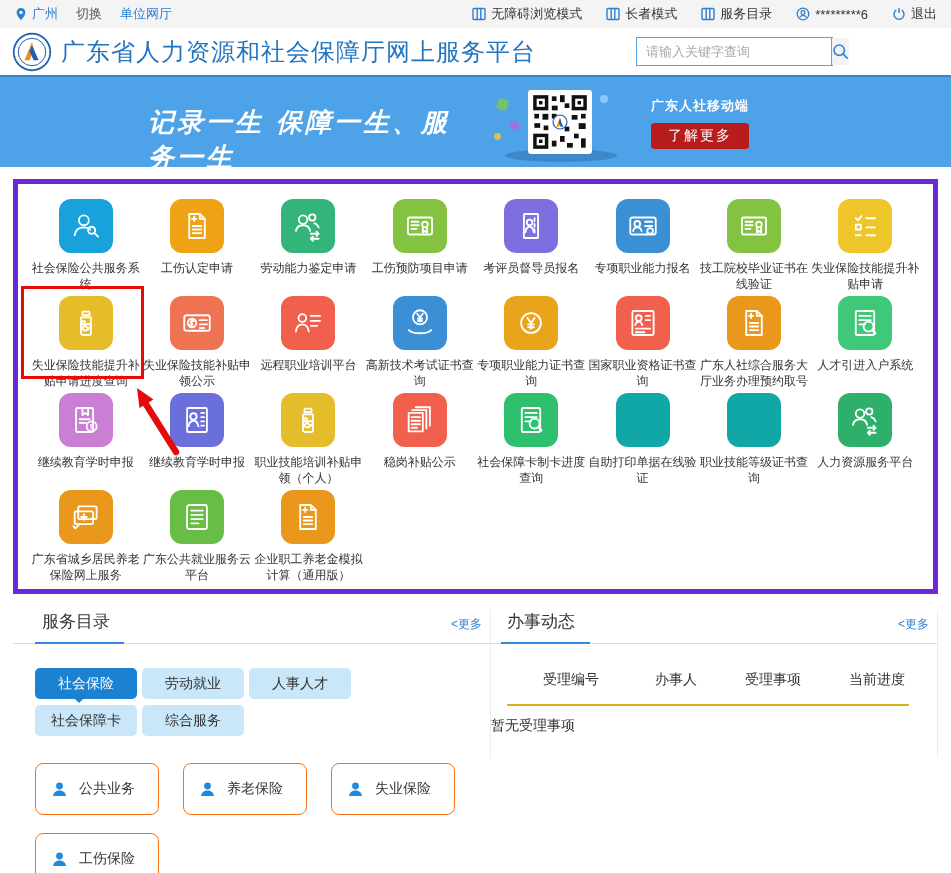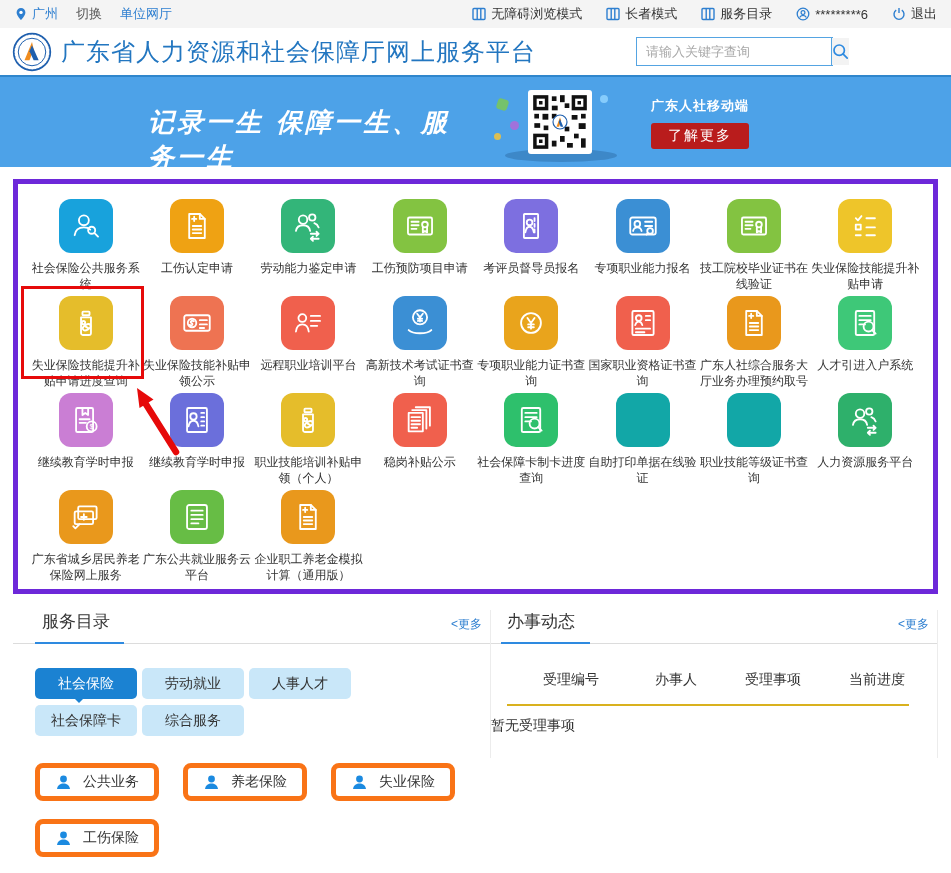--- a/index.html
+++ b/index.html
@@ -60,21 +60,21 @@
   .col-left .ul { left:22px; width:89px; }
   .col-right .ul { left:10px; width:89px; }
   .more-link { font-size:12px; color:#2e7fd0; cursor:pointer; margin-right:8px; }
 
   .tabs { margin:24px 0 0 22px; display:flex; flex-wrap:wrap; width:370px; gap:6px 5px; }
   .tab { width:102px; height:31px; line-height:31px; text-align:center; background:#c9e7f9; color:#333; font-size:14px; border-radius:5px; cursor:pointer; position:relative; }
   .tab.active { background:#1b82d2; color:#fff; }
   .tab.active::after { content:""; position:absolute; left:38px; bottom:-10px; border:6px solid transparent; border-top:6px solid #1b82d2; }
 
   .svc-buttons { margin:27px 0 0 22px; display:flex; flex-wrap:wrap; width:440px; gap:18px 24px; }
-  .svc-btn { width:124px; height:38px; border:5px solid #f97316; border-radius:8px; background:#fff; display:flex; align-items:center; gap:11px; padding-left:15px; font-size:14px; color:#333; cursor:pointer; }
+  .svc-btn { width:124px; height:52px; border:1px solid #f97316; border-radius:8px; background:#fff; display:flex; align-items:center; gap:11px; padding-left:15px; font-size:14px; color:#333; cursor:pointer; }
   .svc-btn svg { width:17px; height:17px; flex:0 0 17px; }
 
   .tbl-head { display:flex; margin-top:27px; font-size:14px; color:#333; }
   .tbl-head span:nth-child(1){ margin-left:52px; }
   .tbl-head span:nth-child(2){ margin-left:56px; }
   .tbl-head span:nth-child(3){ margin-left:48px; }
   .tbl-head span:nth-child(4){ margin-left:48px; }
   .gold-line { height:2px; background:#d9b11e; margin:15px 28px 0 16px; }
   .empty-text { font-size:14px; color:#333; margin-top:11px; }
 </style>

